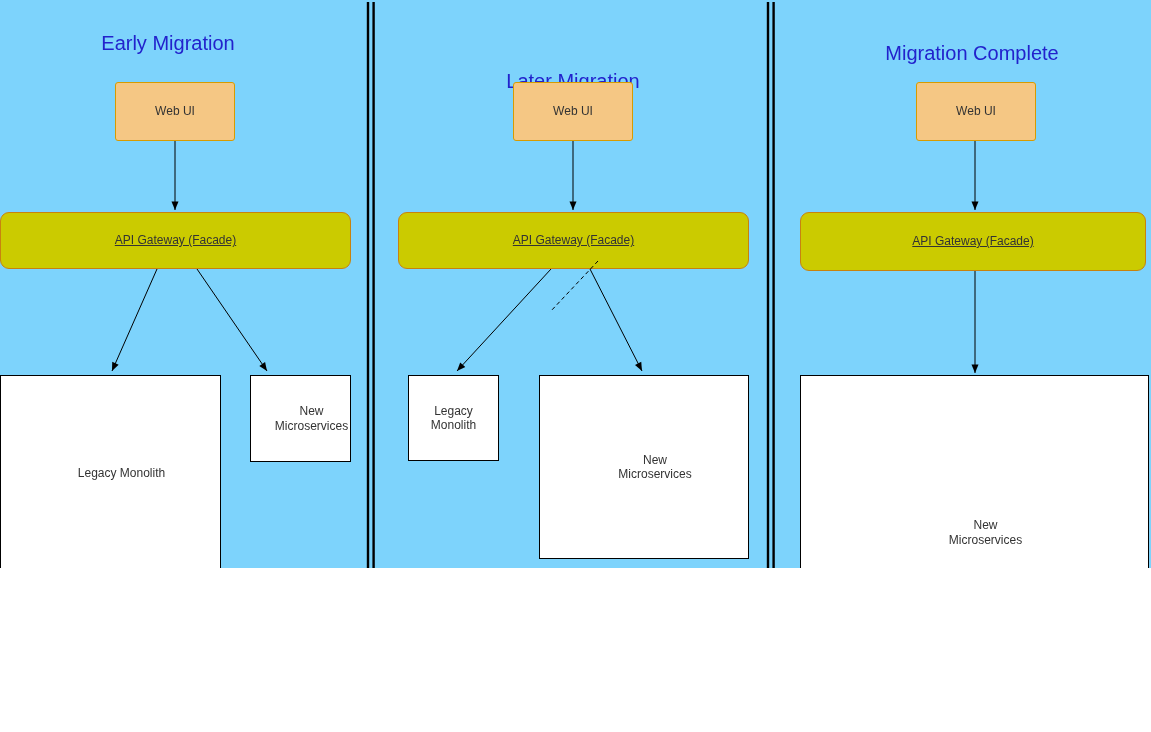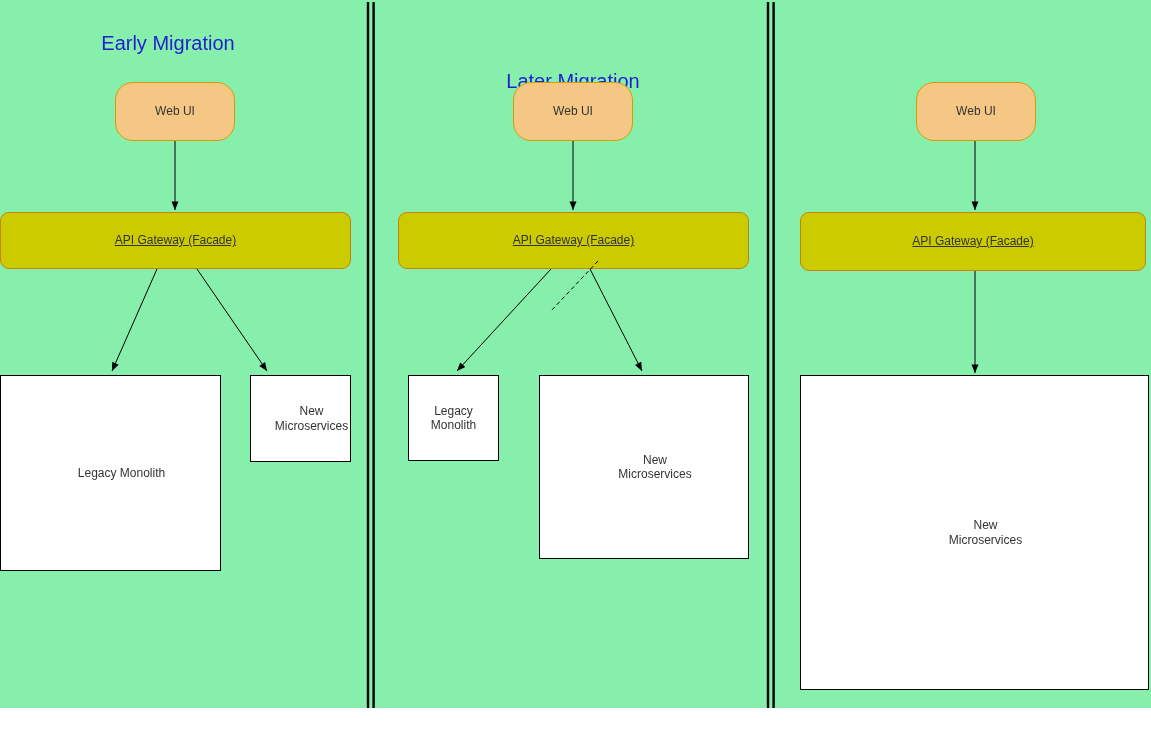--- a/index.html
+++ b/index.html
@@ -4,22 +4,22 @@
 <style>
   html, body {
     margin: 0;
     padding: 0;
     background: #ffffff;
     font-family: "Liberation Sans", sans-serif;
   }
   #canvas {
     position: relative;
     width: 1151px;
-    height: 708px;
-    background: #86efac;
+    height: 568px;
+    background: #7dd3fc;
     overflow: hidden;
   }
   
   #wires {
     position: absolute;
     left: 0; top: 0;
     width: 1151px; height: 732px;
     z-index: 3;
     pointer-events: none;
   }
@@ -46,21 +46,21 @@
     font-size: 12px;
     line-height: 1.2;
     color: #333333;
     white-space: pre-line;
     z-index: 2;
     overflow: hidden;
   }
   .webui {
     background: #F5C784;
     border: 1px solid #D79B00;
-    border-radius: 18px;
+    border-radius: 3px;
   }
   .gateway {
     background: #CBCB00;
     border: 1px solid #C8820E;
     border-radius: 9px;
     text-decoration: underline;
   }
   .plainbox {
     background: #FFFFFF;
     border: 1px solid #000000;
@@ -85,20 +85,21 @@
   .separator { stroke: #000000; stroke-width: 2.4; }
   .dashed    { stroke: #000000; stroke-width: 1; stroke-dasharray: 4 3; fill: none; }
 </style>
 </head>
 <body>
 
 <div id="canvas">
 
   <div class="panel-title" id="title-1">Early Migration</div>
   <div class="panel-title" id="title-2">Later Migration</div>
+  <div class="panel-title" id="title-3">Migration Complete</div>
 
   <div class="node webui" id="p1-webui">Web UI</div>
   <div class="node gateway" id="p1-gateway">API Gateway (Facade)</div>
   <div class="node plainbox" id="p1-legacy">Legacy Monolith</div>
   <div class="node plainbox" id="p1-micro">New
 Microservices</div>
 
   <div class="node webui" id="p2-webui">Web UI</div>
   <div class="node gateway" id="p2-gateway">API Gateway (Facade)</div>
   <div class="node plainbox" id="p2-legacy">Legacy Monolith</div>

